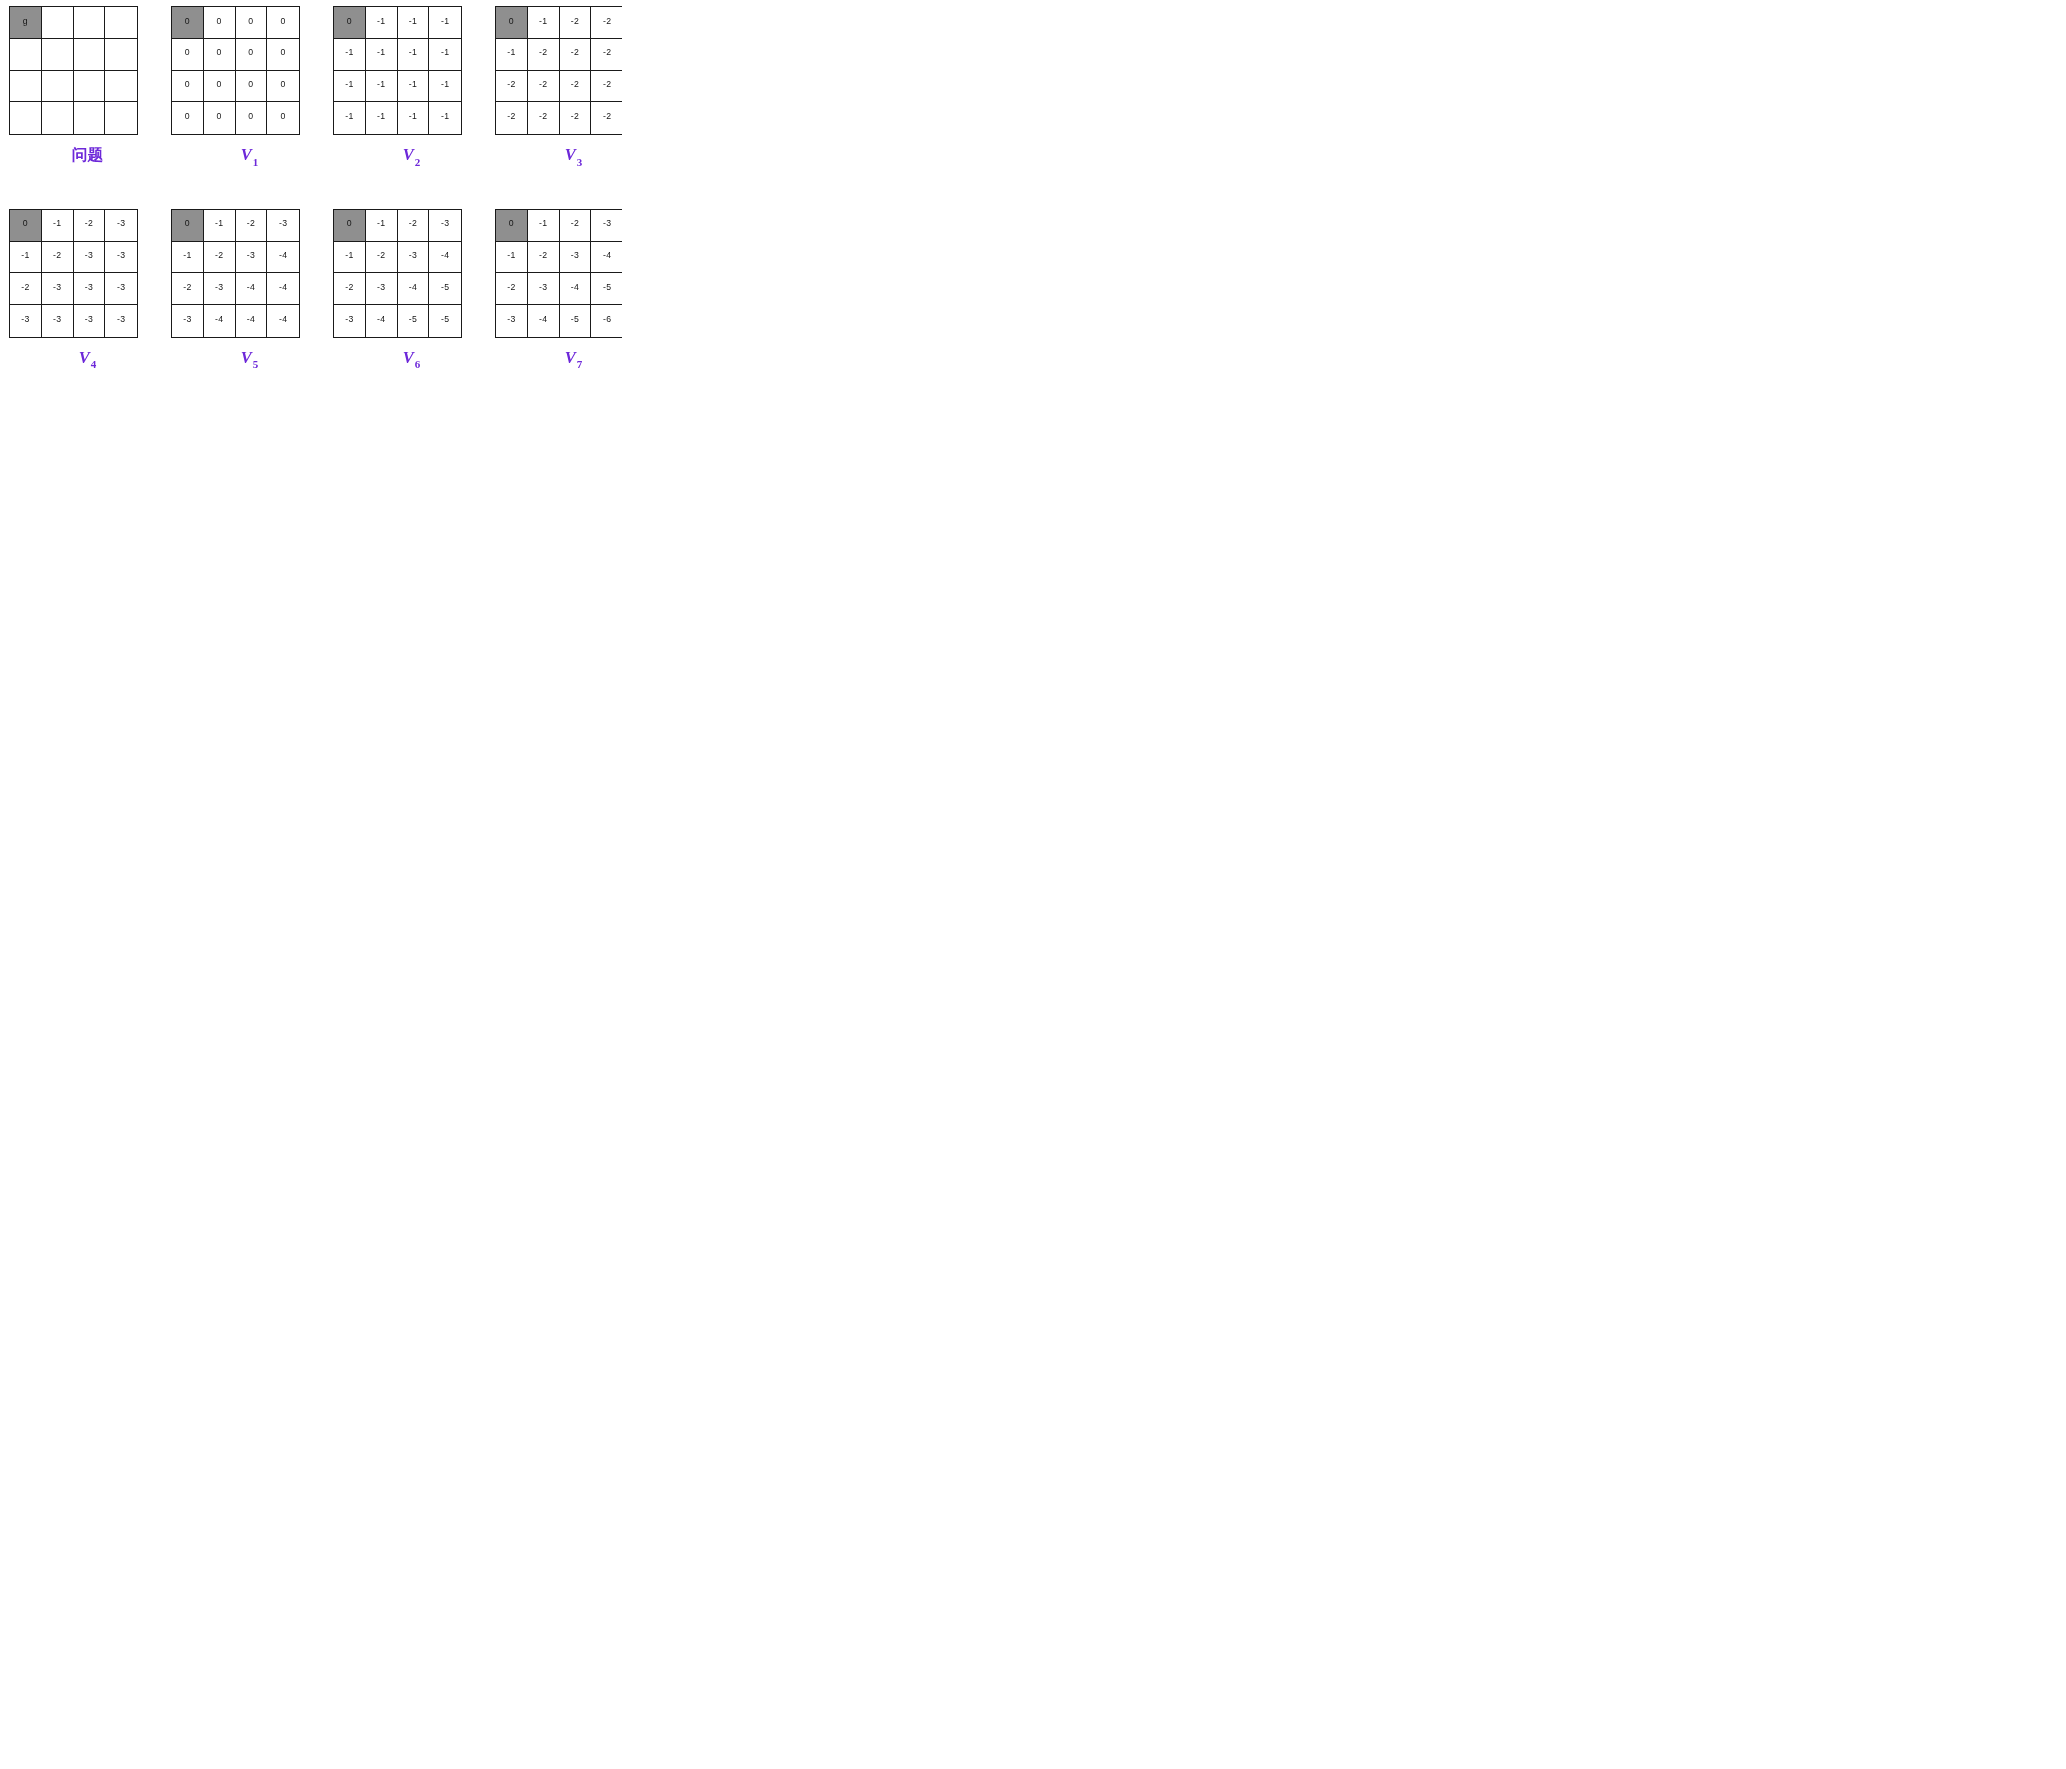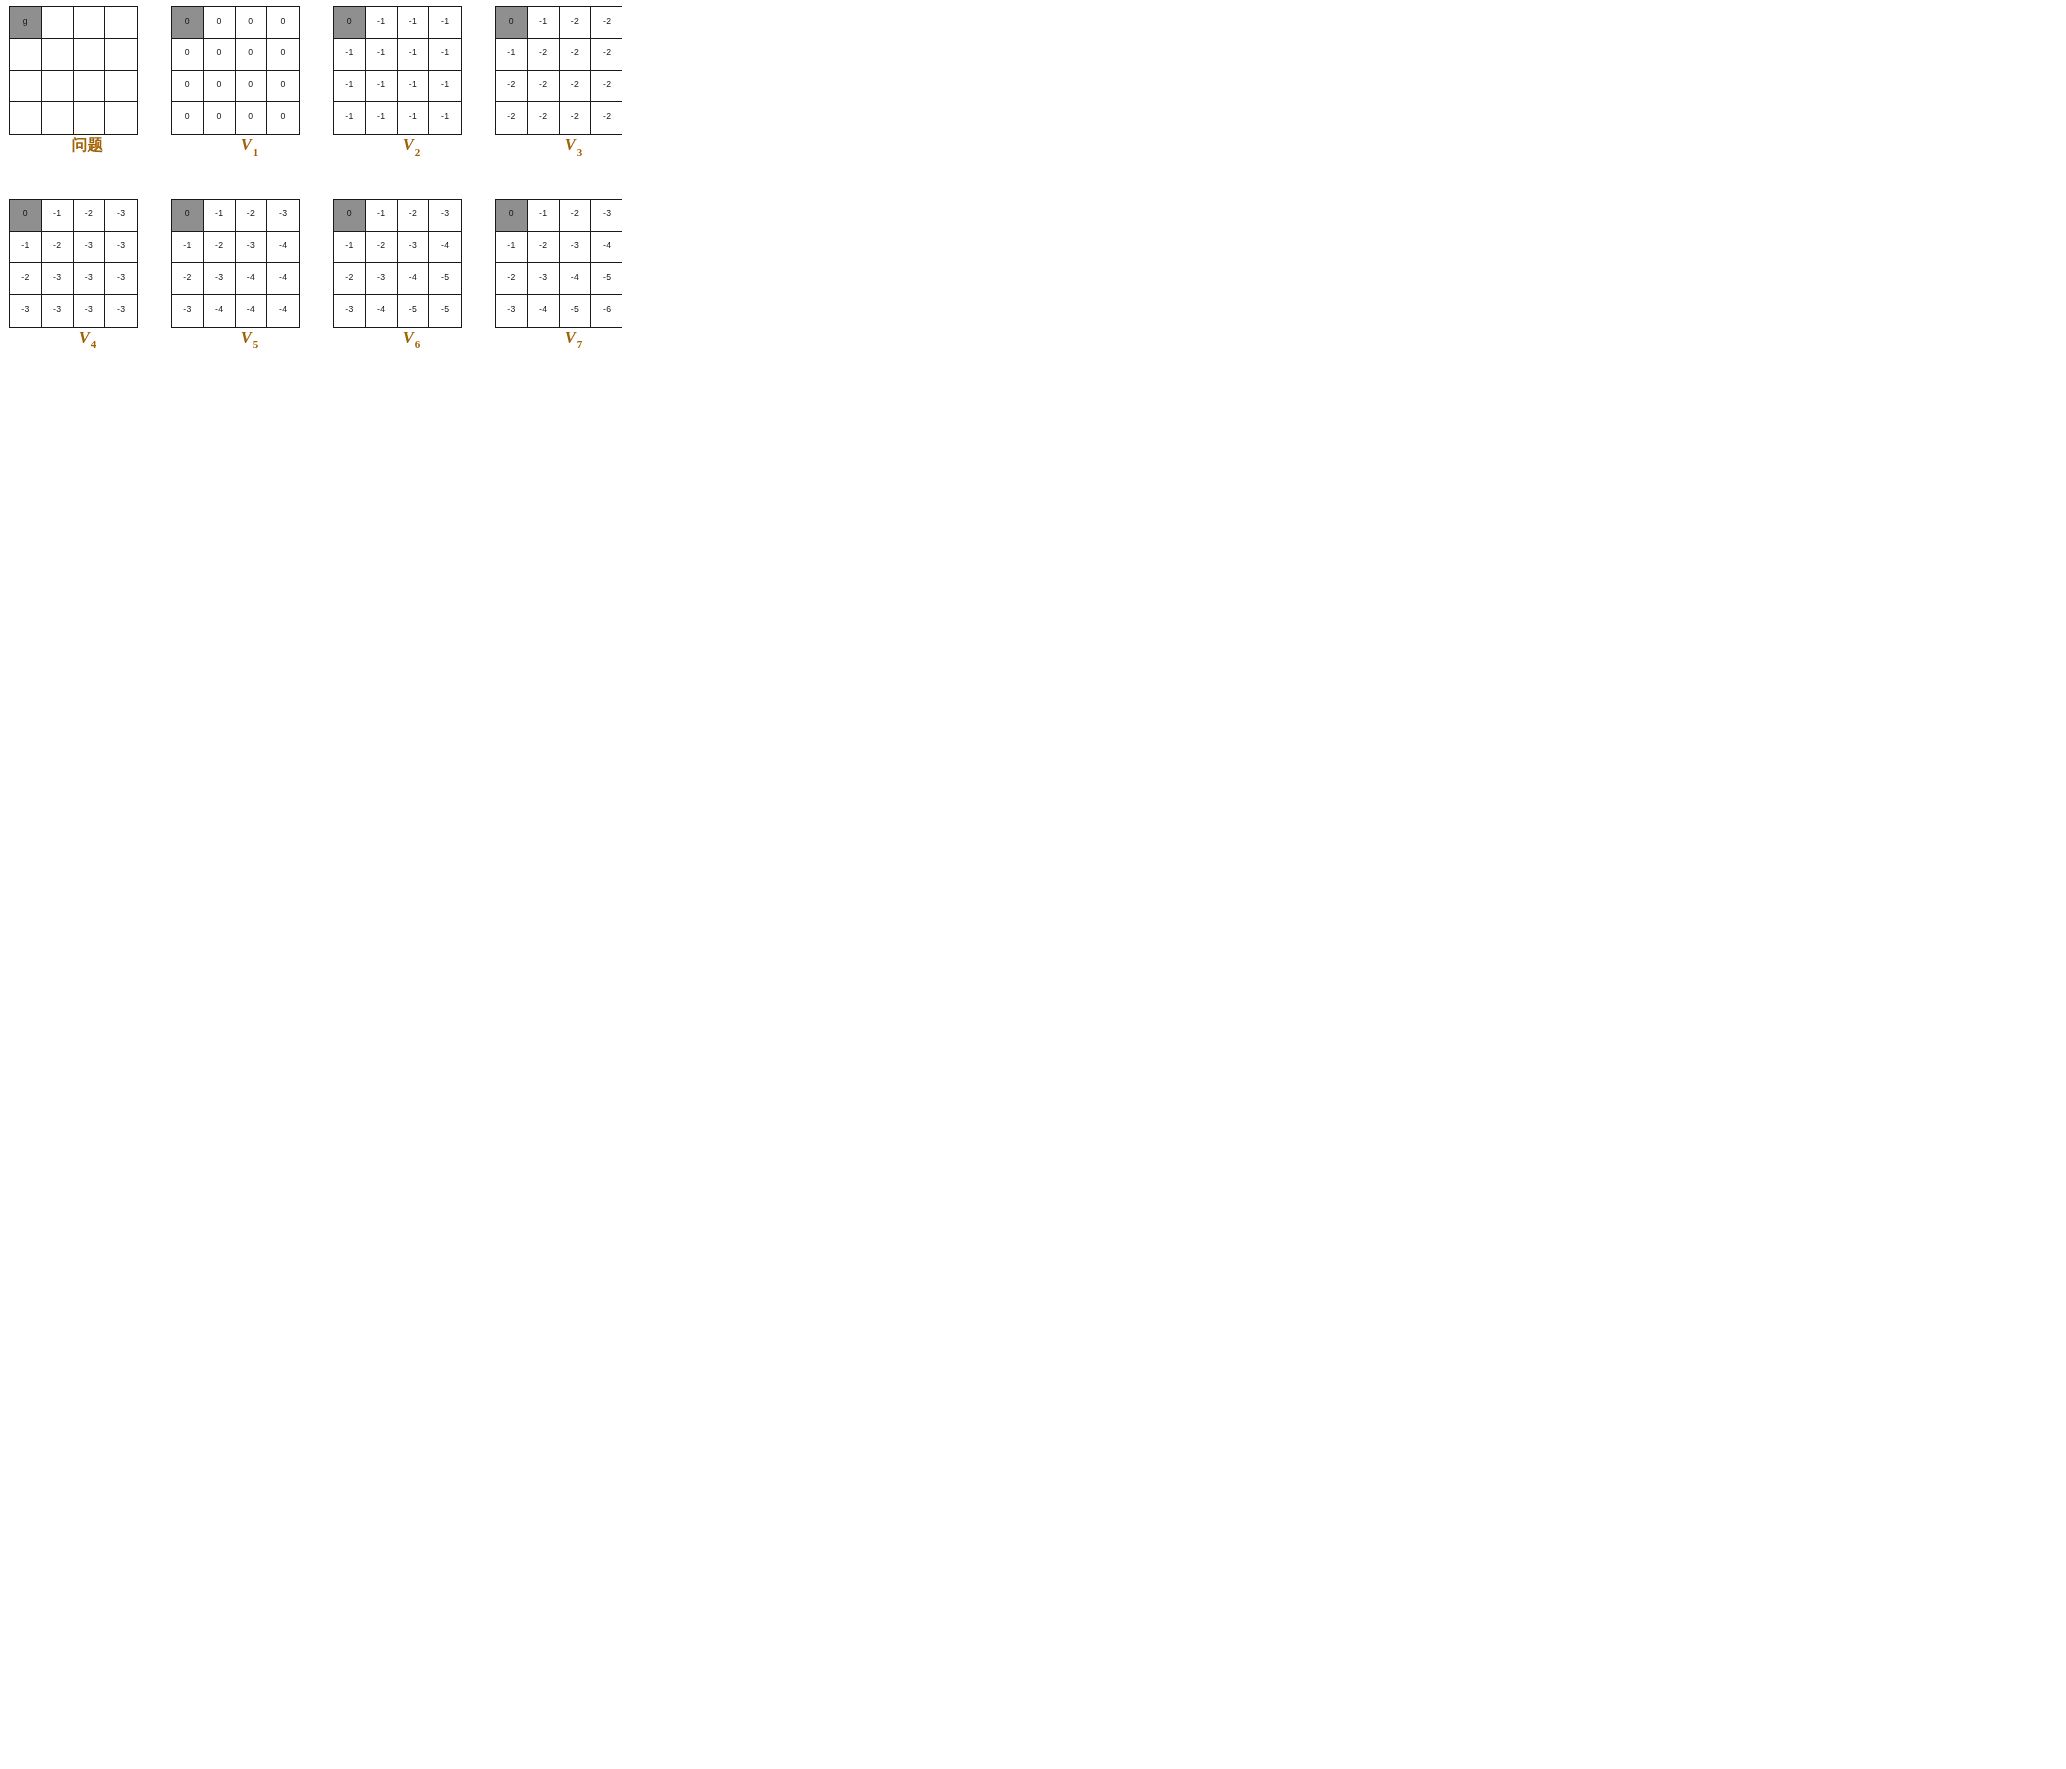--- a/index.html
+++ b/index.html
@@ -51,25 +51,26 @@
     padding-bottom: 4.1px;
     font-size: 8.7px;
     letter-spacing: 0.2px;
     color: #151515;
     background: #ffffff;
   }
   .cell.c3 { border-right: none; }
   .cell.r3 { border-bottom: none; }
   .cell.goal { background: #8f8f8f; }
   .caption {
+    margin-top: 10px;
     height: 20.7px;
     display: flex;
     align-items: center;
     justify-content: center;
-    color: #a16207;
+    color: #6d28d9;
     padding-left: 28px;
   }
   .caption.cjk {
     font-family: "Liberation Serif", serif;
     font-weight: 700;
     font-size: 15.7px;
   }
   .caption .vbase {
     font-family: "Liberation Serif", serif;
     font-style: italic;

